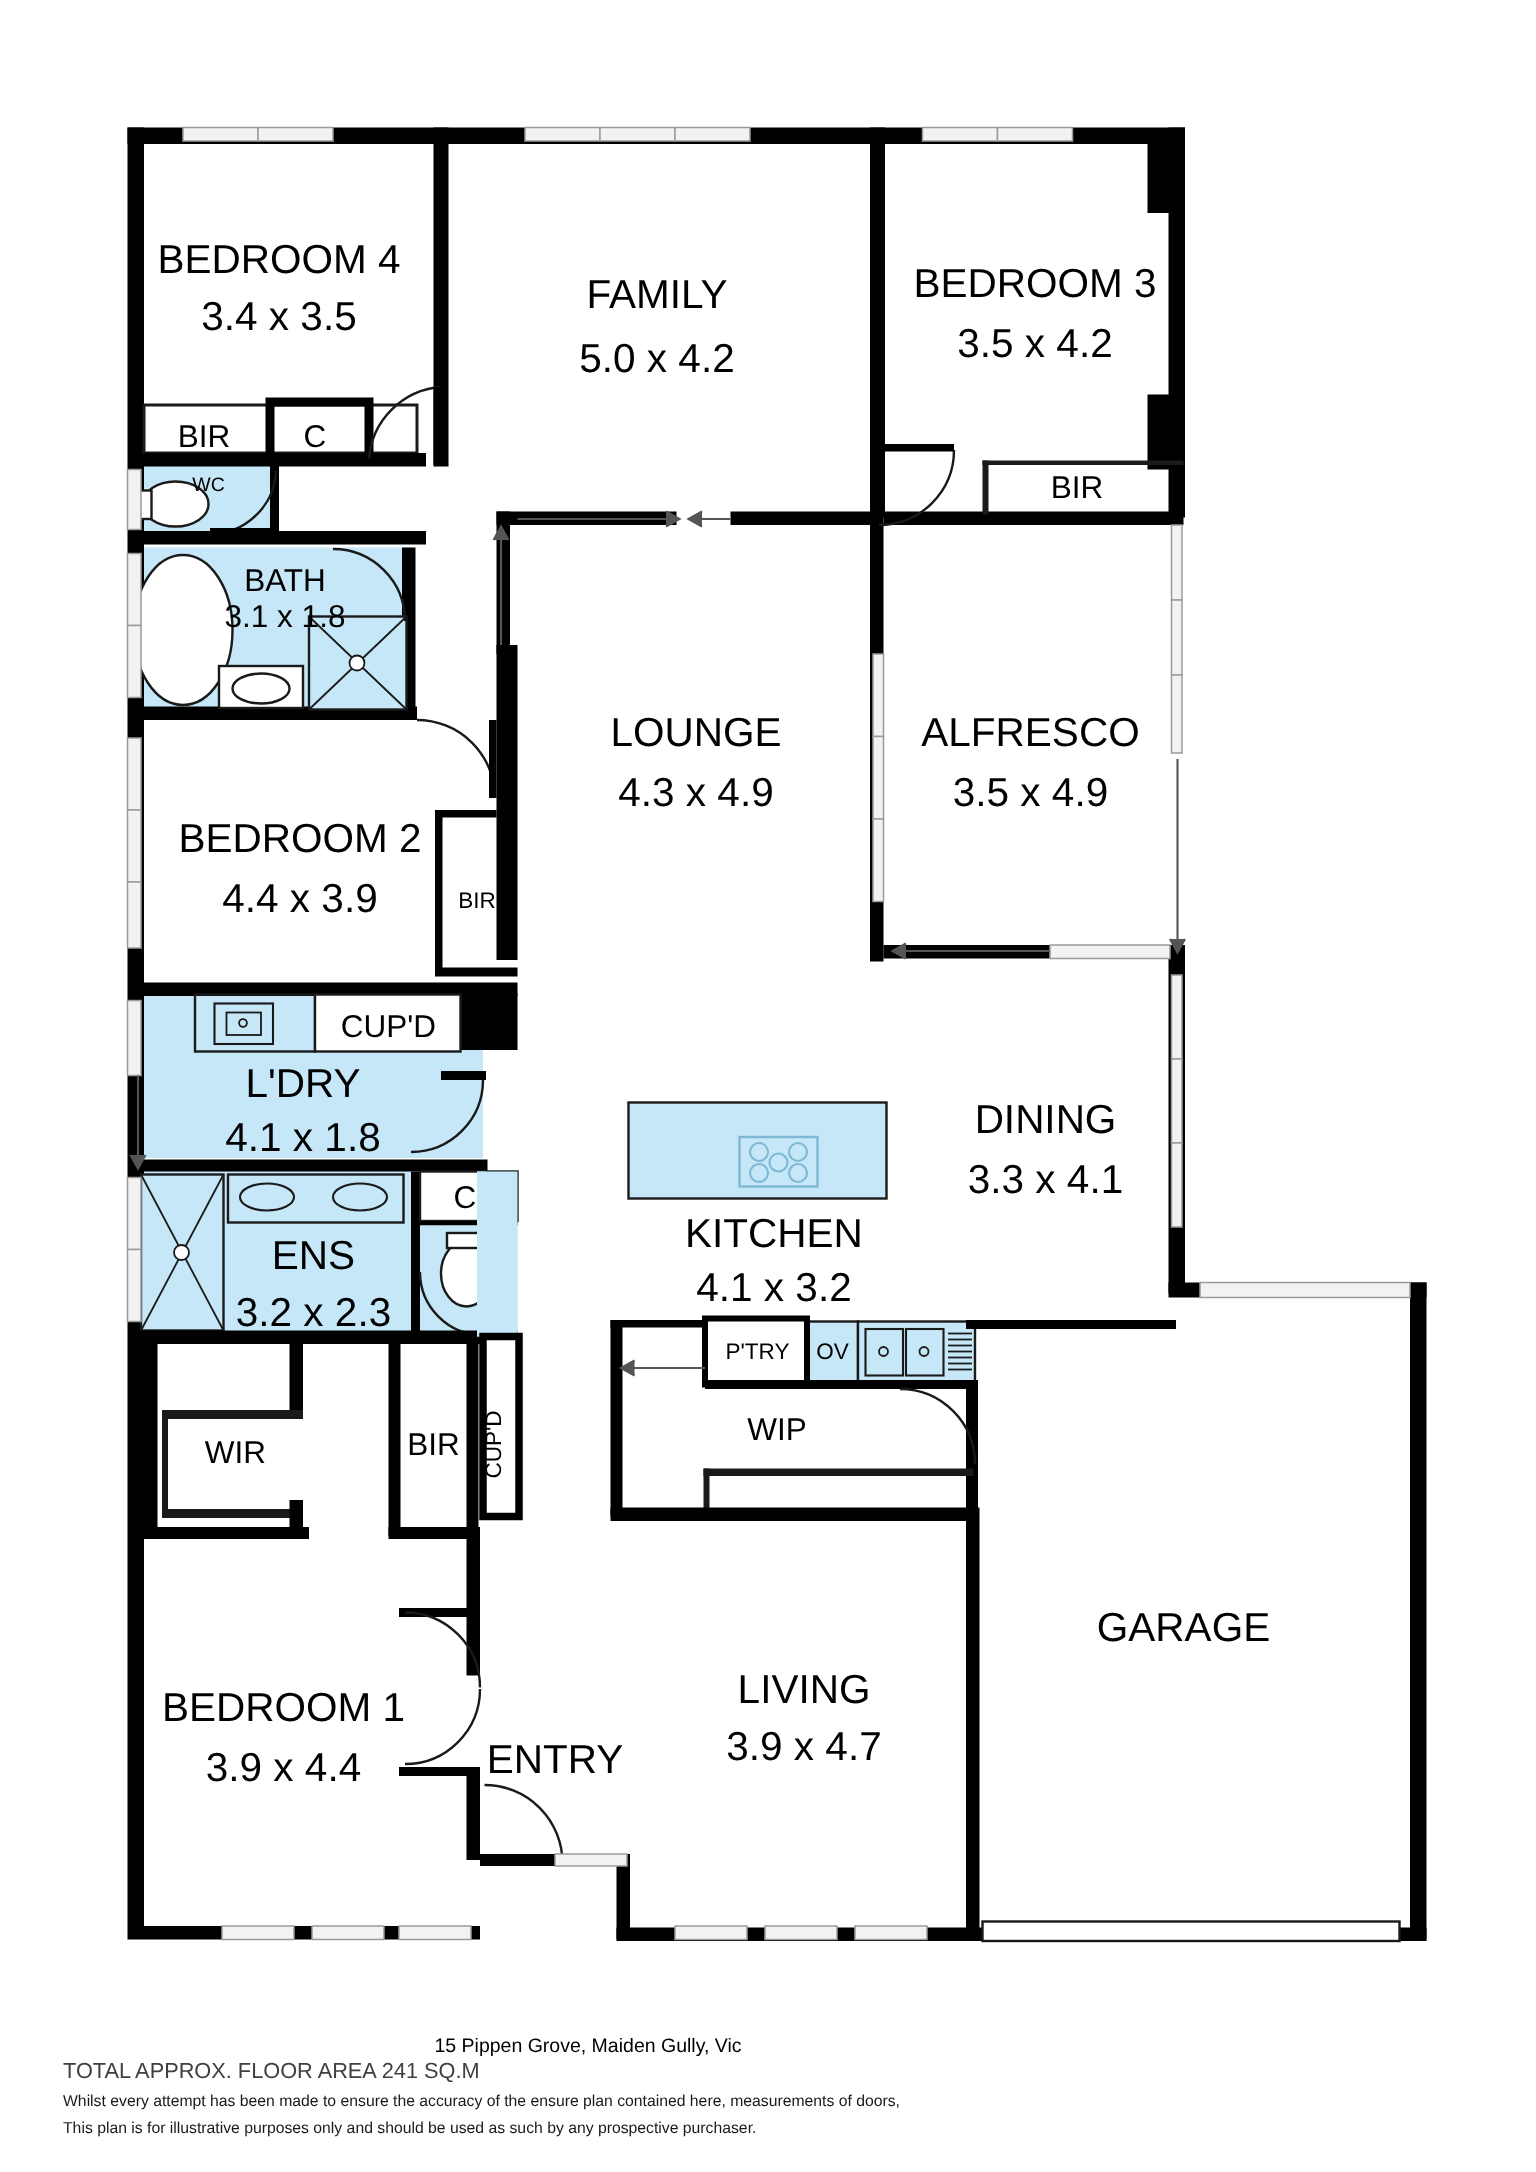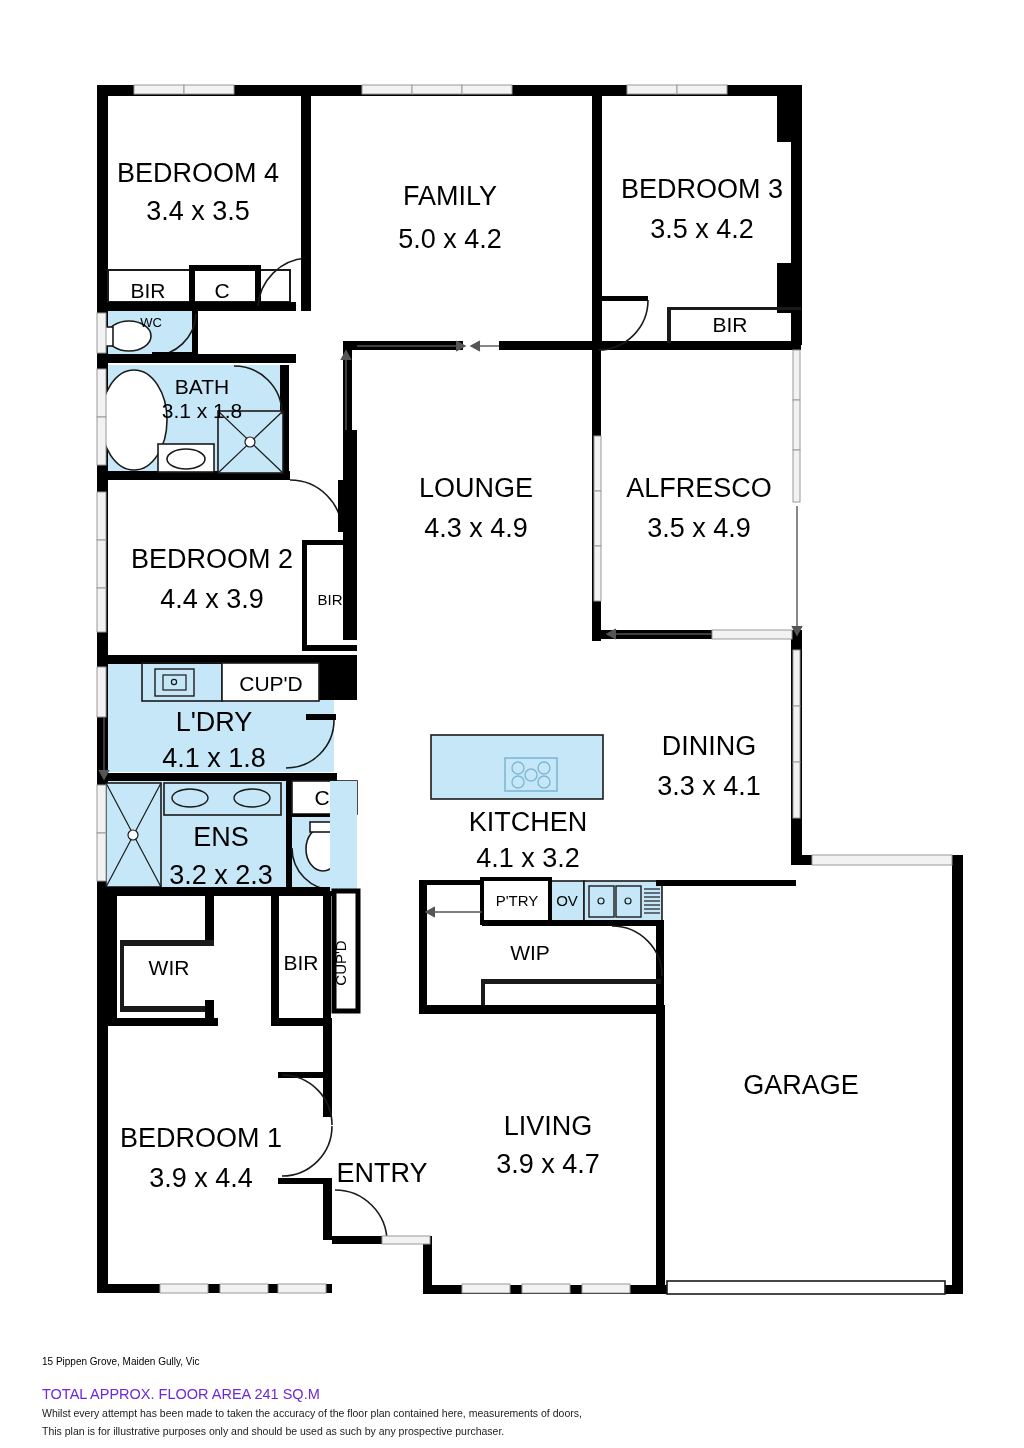--- a/index.html
+++ b/index.html
@@ -4,40 +4,40 @@
 <title>Floor Plan</title>
 <style>
   html,body{margin:0;padding:0;background:#ffffff;}
   body{
     width:1024px;height:1448px;
     font-family:"Liberation Sans","DejaVu Sans",sans-serif;
     color:#000;
     position:relative;
     overflow:hidden;
   }
-  #plan-wrap{position:absolute;left:12px;top:0;width:940px;height:1448px;}
+  #plan-wrap{position:absolute;left:0;top:0;width:940px;height:1448px;}
   svg#floorplan{position:absolute;left:0;top:0;}
   .room-label{
     font-family:"Liberation Sans","DejaVu Sans",sans-serif;
     text-anchor:middle;
     fill:#000;
   }
   .r-name{font-size:27px;}
   .r-dim{font-size:27px;}
   .sm-name{font-size:21px;}
   .xs-name{font-size:15px;}
   .tiny-name{font-size:13px;}
   .footer{
     position:absolute;
     left:42px;
     top:1356px;
     width:700px;
   }
-  .f-addr{font-size:10px;line-height:1.25;color:#000;}
-  .f-area{font-size:14.5px;line-height:1.3;color:#6d28d9;margin-top:16px;}
+  .f-addr{font-size:13px;line-height:1.25;color:#000;text-align:center;}
+  .f-area{font-size:14.5px;line-height:1.3;color:#404040;margin-top:0;}
   .f-disc{font-size:10.5px;line-height:1.42;color:#1a1a1a;margin-top:3px;}
 </style>
 </head>
 <body>
 
 <div id="plan-wrap">
 
 <svg id="floorplan" width="1024" height="1448" viewBox="0 0 1024 1448">
 
   <g>
@@ -401,15 +401,15 @@
     <text class="room-label tiny-name" x="139" y="327">WC</text>
     <text class="room-label r-name" x="370" y="1182">ENTRY</text>
   </g>
 
 </svg>
 </div>
 
 <div class="footer">
   <div class="f-addr">15 Pippen Grove, Maiden Gully, Vic</div>
   <div class="f-area">TOTAL APPROX. FLOOR AREA 241 SQ.M</div>
-  <div class="f-disc">Whilst every attempt has been made to taken the accuracy of the floor plan contained here, measurements of doors,</div>
+  <div class="f-disc">Whilst every attempt has been made to ensure the accuracy of the ensure plan contained here, measurements of doors,</div>
   <div class="f-disc">This plan is for illustrative purposes only and should be used as such by any prospective purchaser.</div>
 </div>
 
 </body></html>

